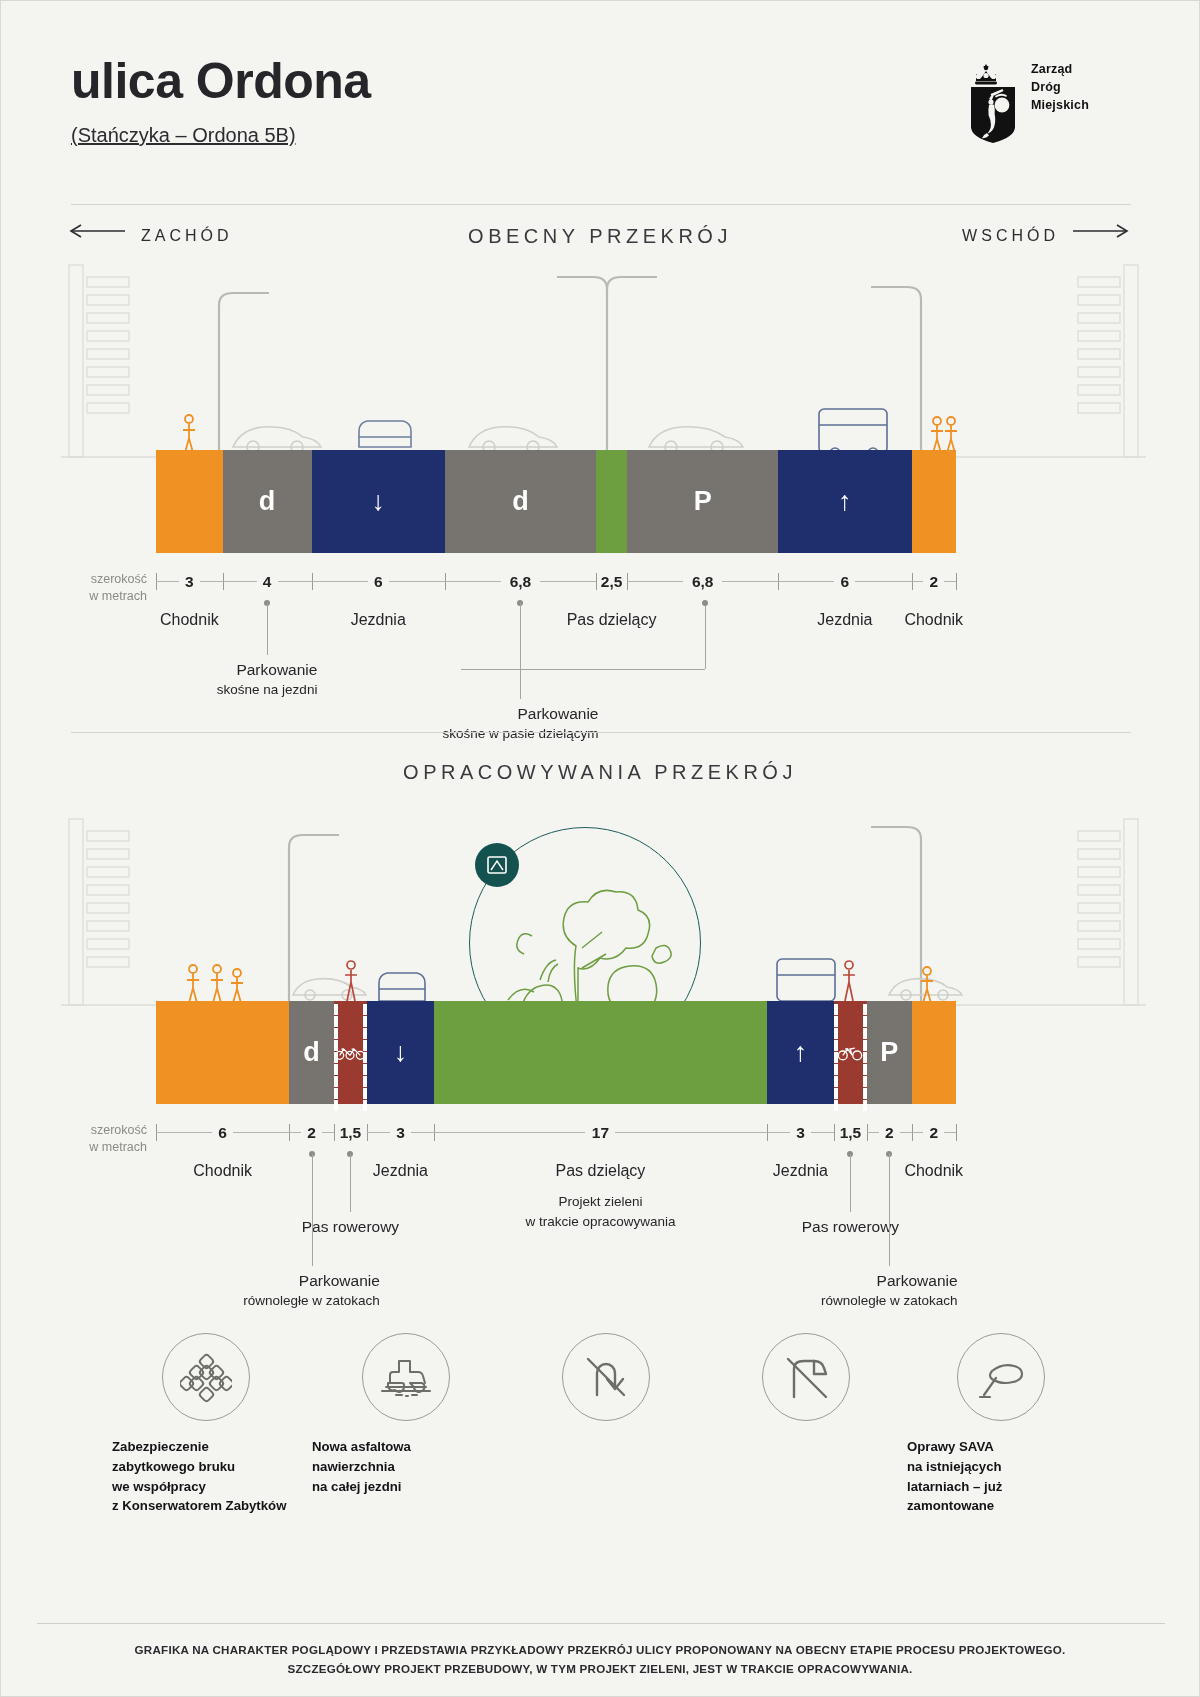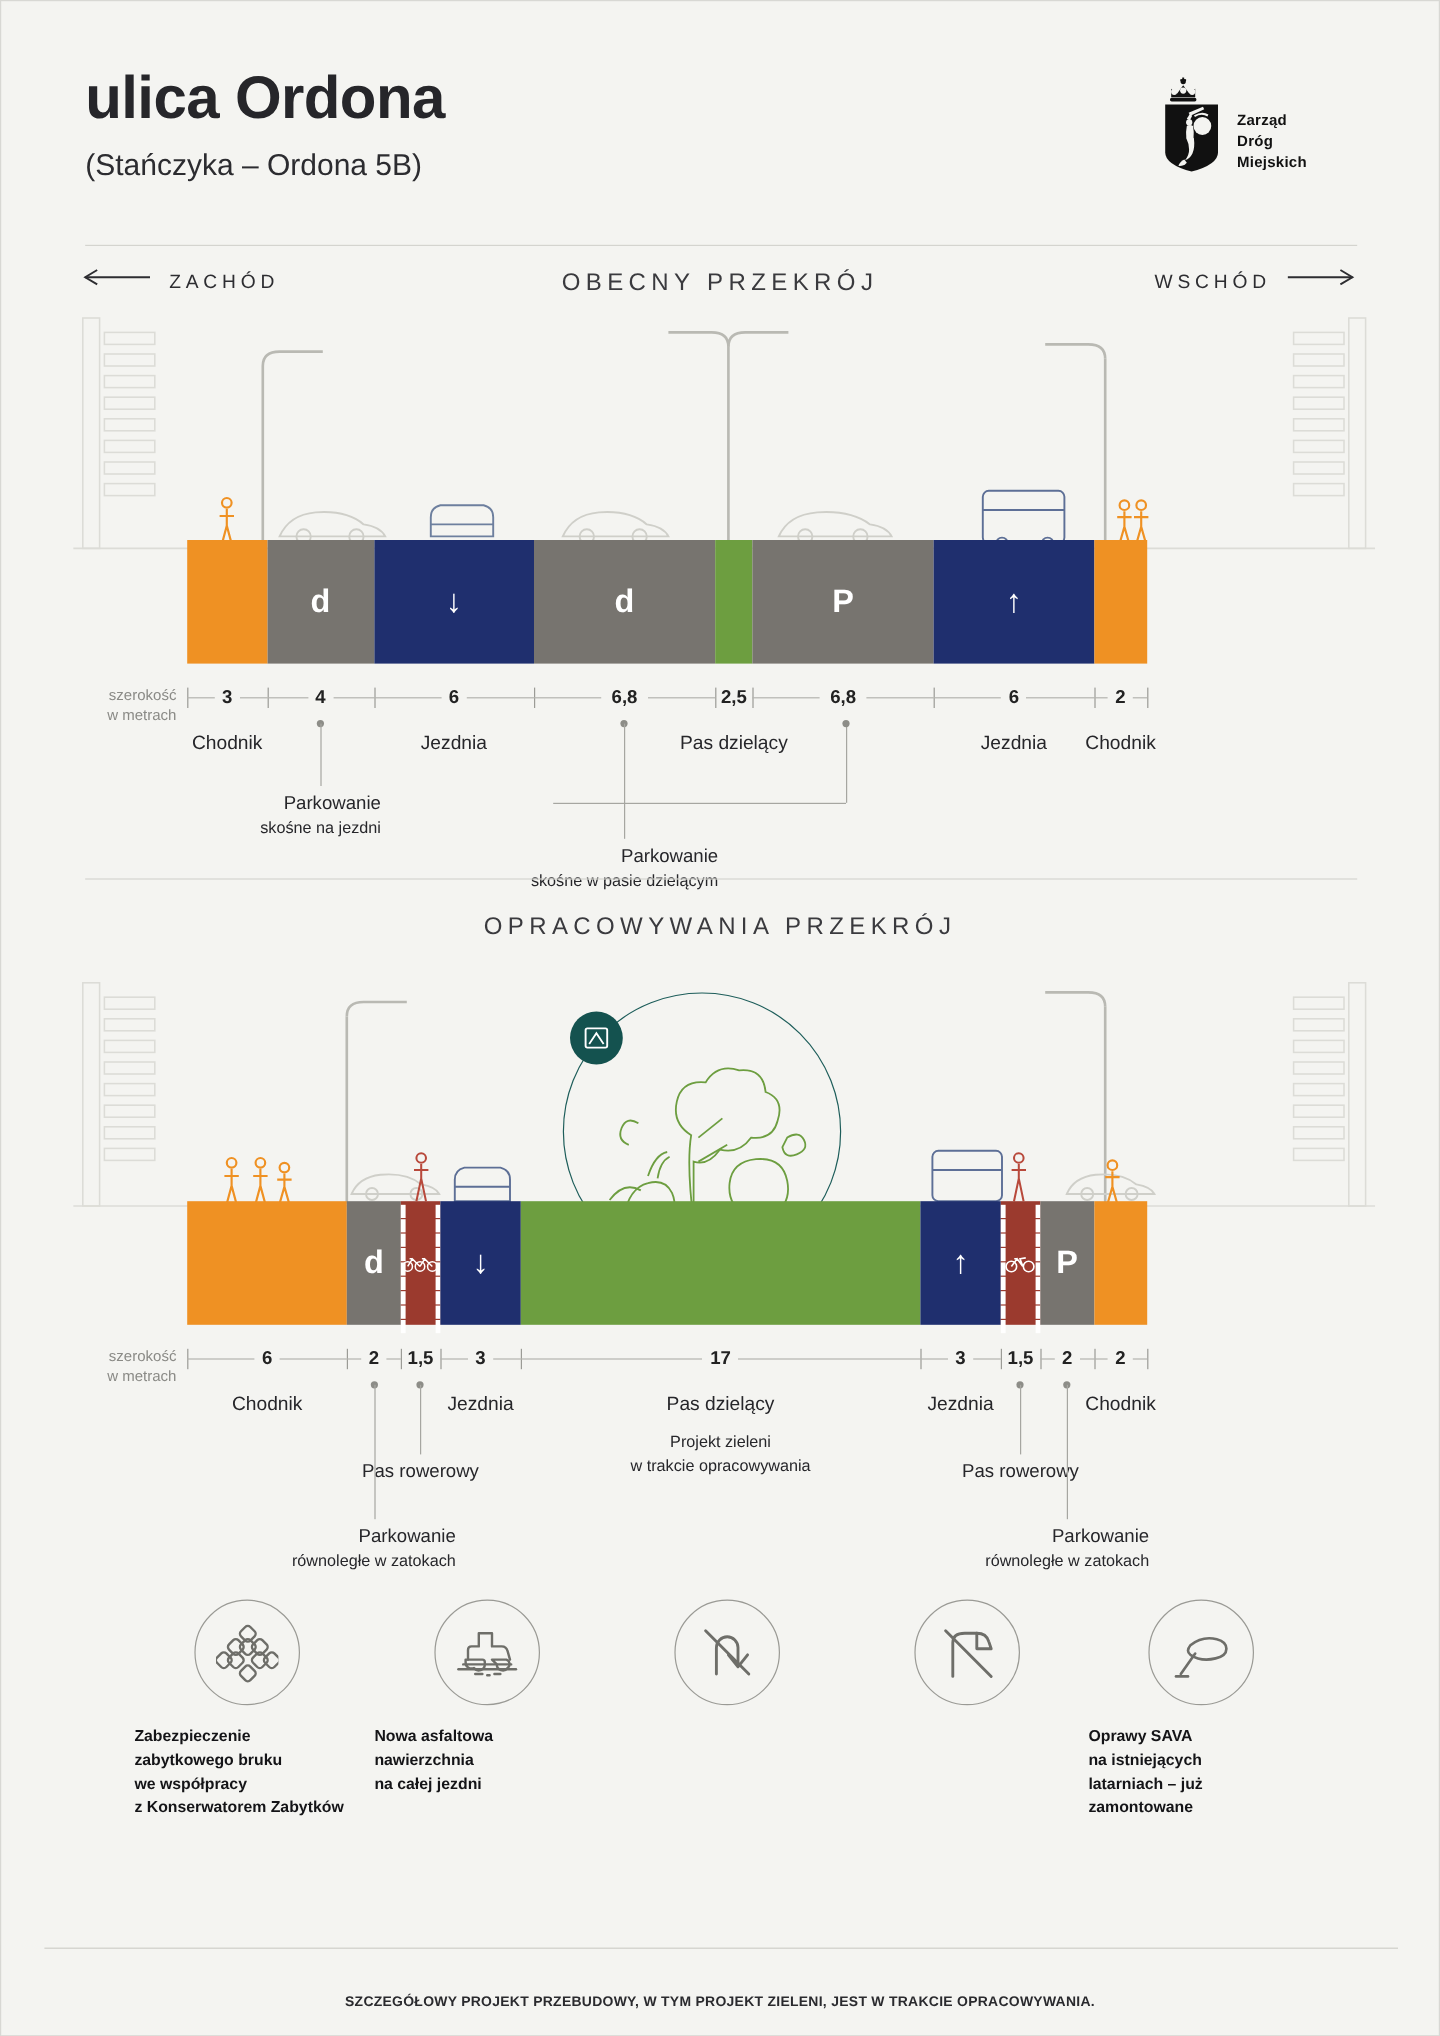--- a/index.html
+++ b/index.html
@@ -5,22 +5,22 @@
   html,body{margin:0;padding:0;background:#e9e9e7;}
   body{font-family:"Liberation Sans", sans-serif;}
   .page{
     position:relative;width:1200px;height:1697px;
     background:#f4f4f1;box-sizing:border-box;
     border:1px solid #d8d8d4;overflow:hidden;
   }
   
   .hdr{position:absolute;left:70px;top:55px;}
   .hdr h1{margin:0;font-size:50px;font-weight:700;color:#26262a;letter-spacing:-0.5px;line-height:1;}
-  .hdr .sub{margin-top:18px;font-size:25px;color:#2c2c30;font-weight:400;}
-  .logo{position:absolute;right:110px;top:60px;display:flex;align-items:flex-end;gap:10px;}
+  .hdr .sub{margin-top:18px;font-size:20px;color:#2c2c30;font-weight:400;text-decoration:underline;}
+  .logo{position:absolute;right:110px;top:60px;display:flex;align-items:flex-start;gap:10px;}
   .logo .crest{width:56px;height:84px;position:relative;}
   .logo .ltxt{font-size:12.5px;line-height:1.42;color:#111;font-weight:600;letter-spacing:.2px;}
   
   .rule{position:absolute;left:70px;width:1060px;height:1px;background:#d4d4cf;}
   
   .sectitle{position:absolute;width:100%;text-align:center;font-size:20px;letter-spacing:4.5px;color:#3a3a3e;font-weight:400;}
   .dir{position:absolute;font-size:16px;letter-spacing:4px;color:#2d2d31;}
   .arrow{position:absolute;}
   
   .band{position:absolute;height:103px;display:flex;}
@@ -547,15 +547,16 @@
               <path d="M6 44 h10"></path>
             </g>
           </svg>
         </div>
         <div class="cap">Oprawy SAVA<br>na istniejących<br>latarniach – już<br>zamontowane</div>
       </div>
     </div>
 
   <div class="footrule"></div>
   <div class="footer">
+    <div>GRAFIKA NA CHARAKTER POGLĄDOWY I PRZEDSTAWIA PRZYKŁADOWY PRZEKRÓJ ULICY PROPONOWANY NA OBECNY ETAPIE PROCESU PROJEKTOWEGO.</div>
     <div>SZCZEGÓŁOWY PROJEKT PRZEBUDOWY, W TYM PROJEKT ZIELENI, JEST W TRAKCIE OPRACOWYWANIA.</div>
   </div>
 </div>
 
 </body></html>

